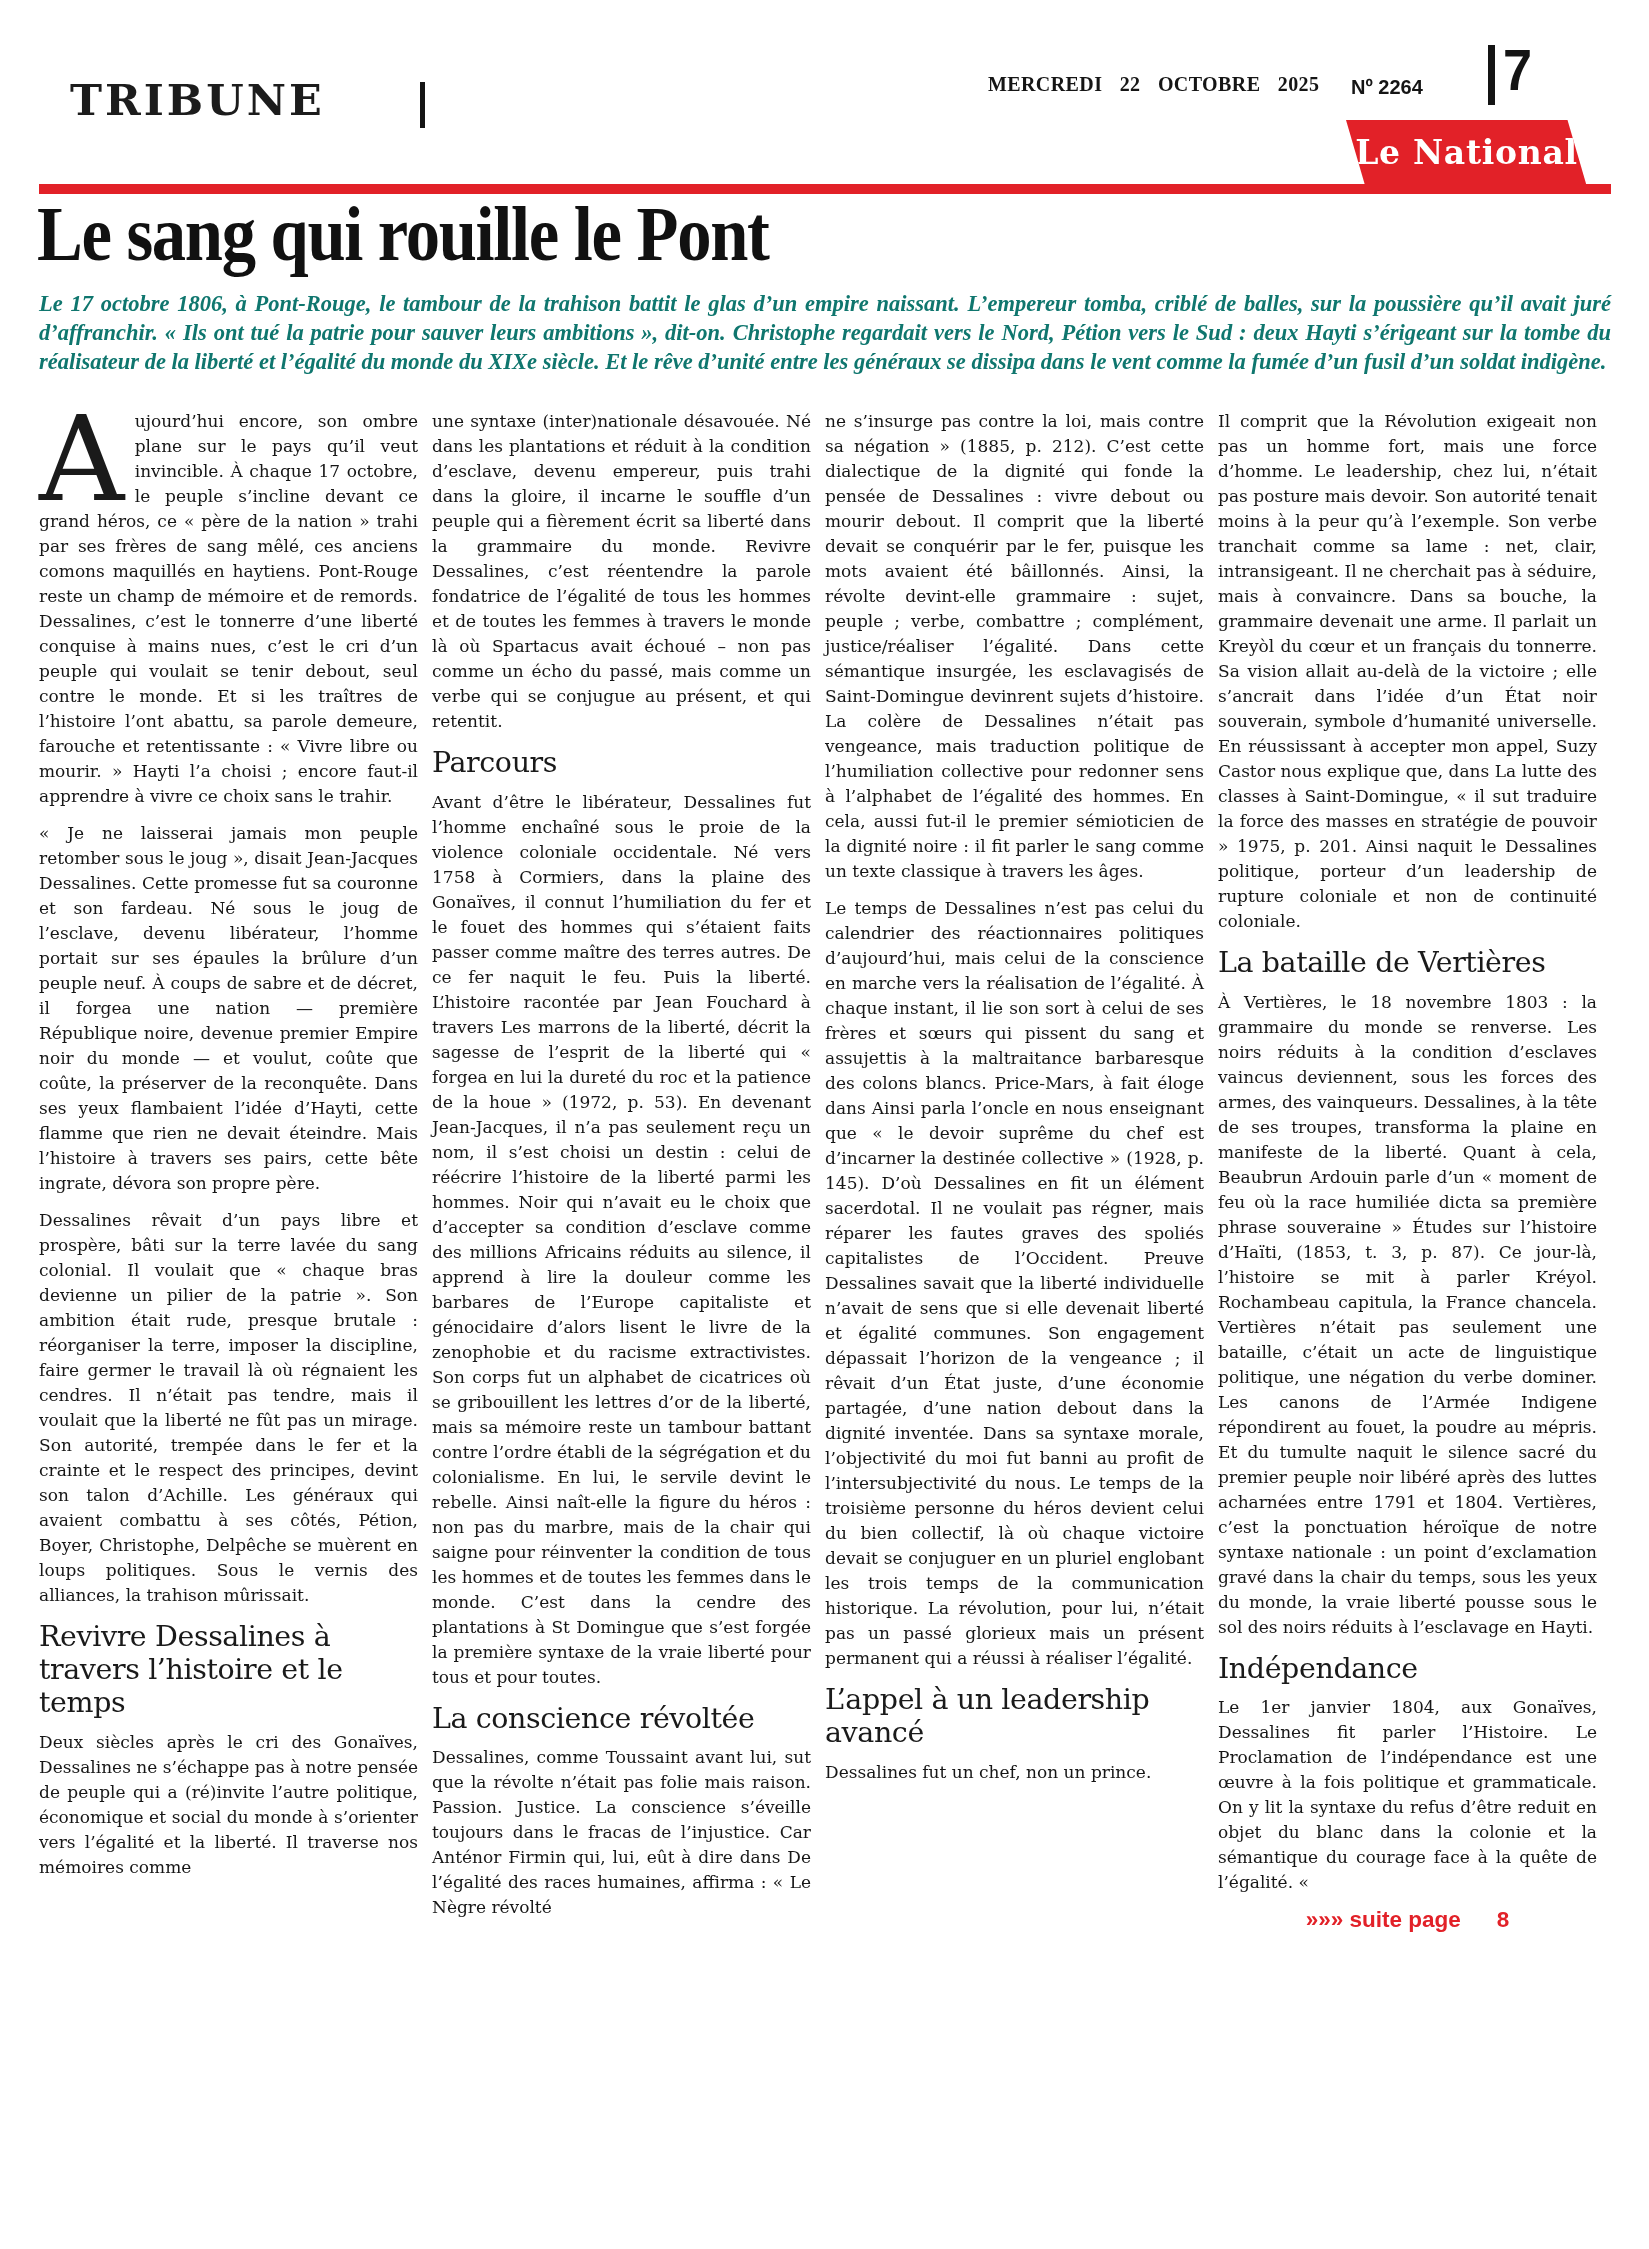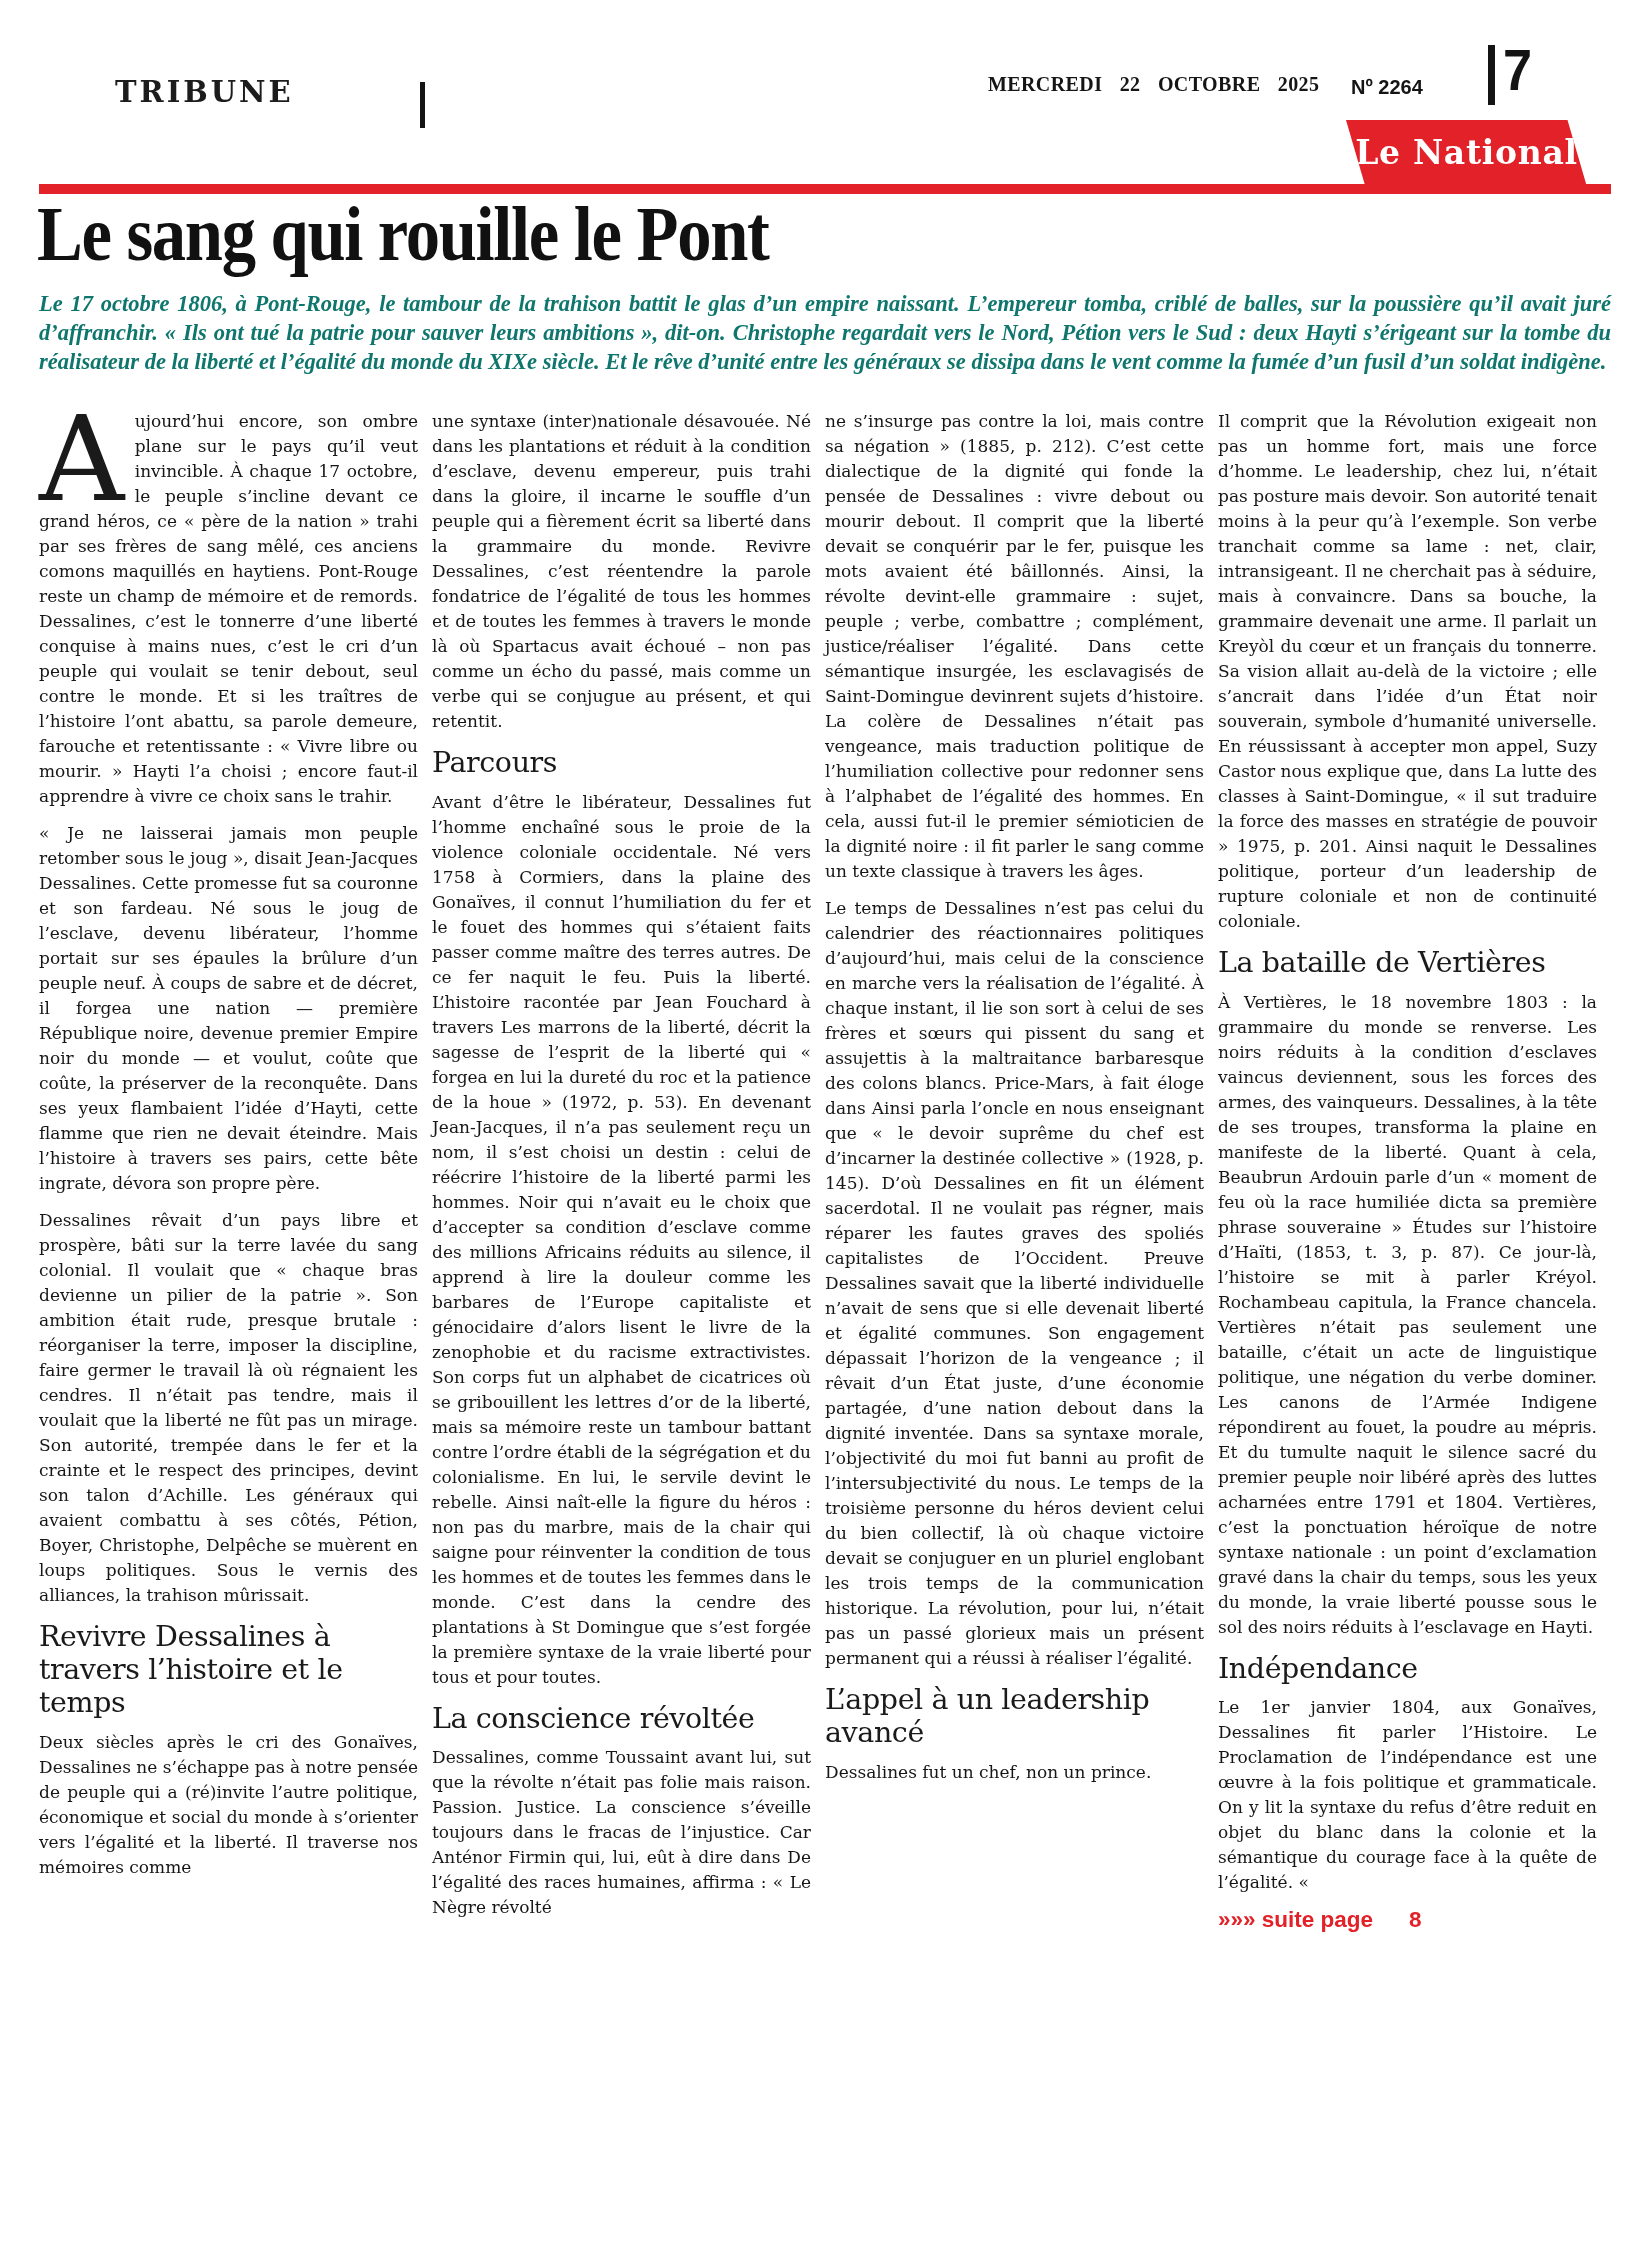--- a/index.html
+++ b/index.html
@@ -2,35 +2,35 @@
 <html style="font-size:12px"><head>
 <meta charset="utf-8">
 <style>
   html,body{margin:0;padding:0;background:#e8e8e8;}
   .page{position:relative;width:1650px;height:2250px;background:#ffffff;font-family:"DejaVu Serif",serif;color:#141414;overflow:hidden;}
   
   .m-date{position:absolute;left:988px;top:73px;font-family:Liberation Serif, serif;font-weight:bold;font-size:20px;letter-spacing:0.4px;word-spacing:12px;color:#151515;}
   .m-issue{position:absolute;left:1351px;top:76px;font-family:"Liberation Sans",sans-serif;font-weight:bold;font-size:20px;color:#151515;}
   .m-pagebar{position:absolute;left:1488px;top:45px;width:6.7px;height:60px;background:#141414;}
   .m-pagenum{position:absolute;left:1503px;top:36px;font-family:"Liberation Sans",sans-serif;font-weight:bold;font-size:58px;color:#141414;transform:scaleX(.9);transform-origin:left top;}
-  .m-section{position:absolute;left:70px;top:75px;font-family:"DejaVu Serif",serif;font-weight:bold;font-size:29px;letter-spacing:3px;color:#1c1c1c;margin-left:45px;}
+  .m-section{position:absolute;left:70px;top:75px;font-family:"DejaVu Serif",serif;font-weight:bold;font-size:43px;letter-spacing:3px;color:#1c1c1c;}
   .m-sectionbar{position:absolute;left:420px;top:82px;width:5.2px;height:46px;background:#141414;}
   .m-redrule{position:absolute;left:39px;top:184px;width:1572px;height:9.7px;}
   .m-brand{position:absolute;left:1346px;top:120px;width:241px;height:67px;display:flex;align-items:center;justify-content:center;clip-path:polygon(0 0,calc(100% - 19.5px) 0,100% 100%,19.5px 100%);}
   .m-brand span{color:#ffffff;font-family:"DejaVu Serif",serif;font-weight:bold;font-size:33px;letter-spacing:0.7px;padding-bottom:3px;}
   
   .headline{position:absolute;left:37px;top:189px;font-family:"Liberation Serif",serif;font-weight:bold;font-size:78px;letter-spacing:-1.5px;white-space:nowrap;transform:scaleX(.88);transform-origin:left top;color:#111;}
   .lede{position:absolute;left:39px;top:289px;width:1572px;font-family:"Liberation Serif",serif;font-weight:bold;font-style:italic;font-size:22.5px;line-height:29px;text-align:justify;color:#0f766e;}
   
   .col{position:absolute;top:409px;width:379px;}
   .col-1{left:39px;} .col-2{left:432px;} .col-3{left:825px;} .col-4{left:1218px;}
   .body-para{margin:0 0 12px 0;font-size:17px;line-height:25px;text-align:justify;color:#161616;}
   .crosshead{margin:10.5px 0 10.5px 0;font-size:28.5px;line-height:33px;font-weight:normal;letter-spacing:-0.4px;color:#1a1a1a;}
   .dropcap{float:left;font-size:118px;line-height:90px;padding:4.5px 10.5px 0 0;font-family:"DejaVu Serif",serif;color:#1a1a1a;}
-  .continuation{margin-top:4.5px;text-align:left;font-family:"Liberation Sans",sans-serif;font-weight:bold;font-size:22.5px;}
+  .continuation{margin-top:4.5px;text-align:center;font-family:"Liberation Sans",sans-serif;font-weight:bold;font-size:22.5px;}
   .continuation .pg{display:inline-block;margin-left:36px;}
 </style>
 </head>
 <body>
 
 <div class="page">
 
   <div class="m-date">MERCREDI 22 OCTOBRE 2025</div>
   <div class="m-issue">Nº 2264</div>
   <div class="m-pagebar"></div>

